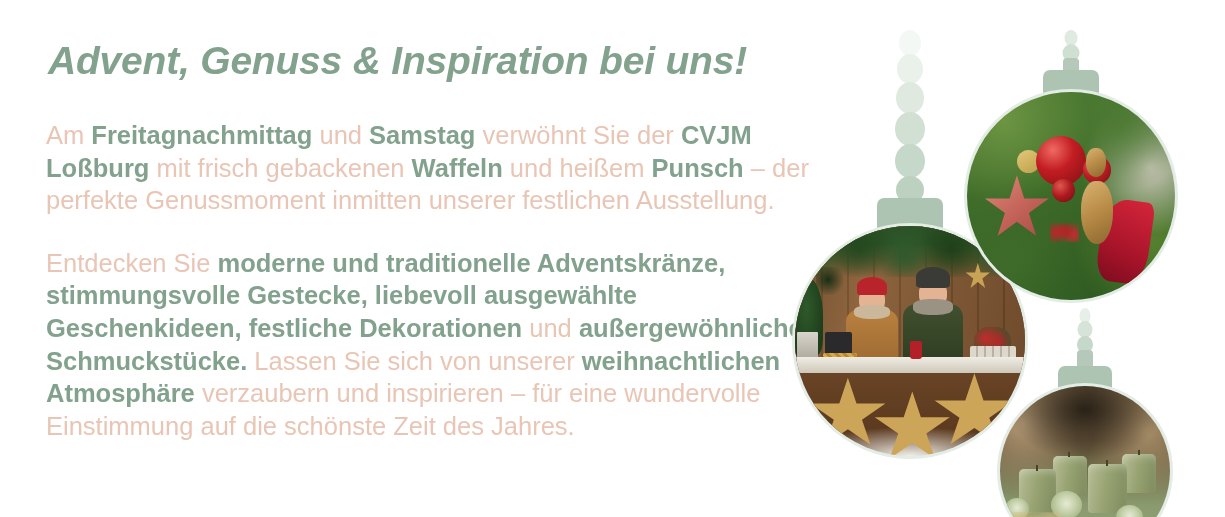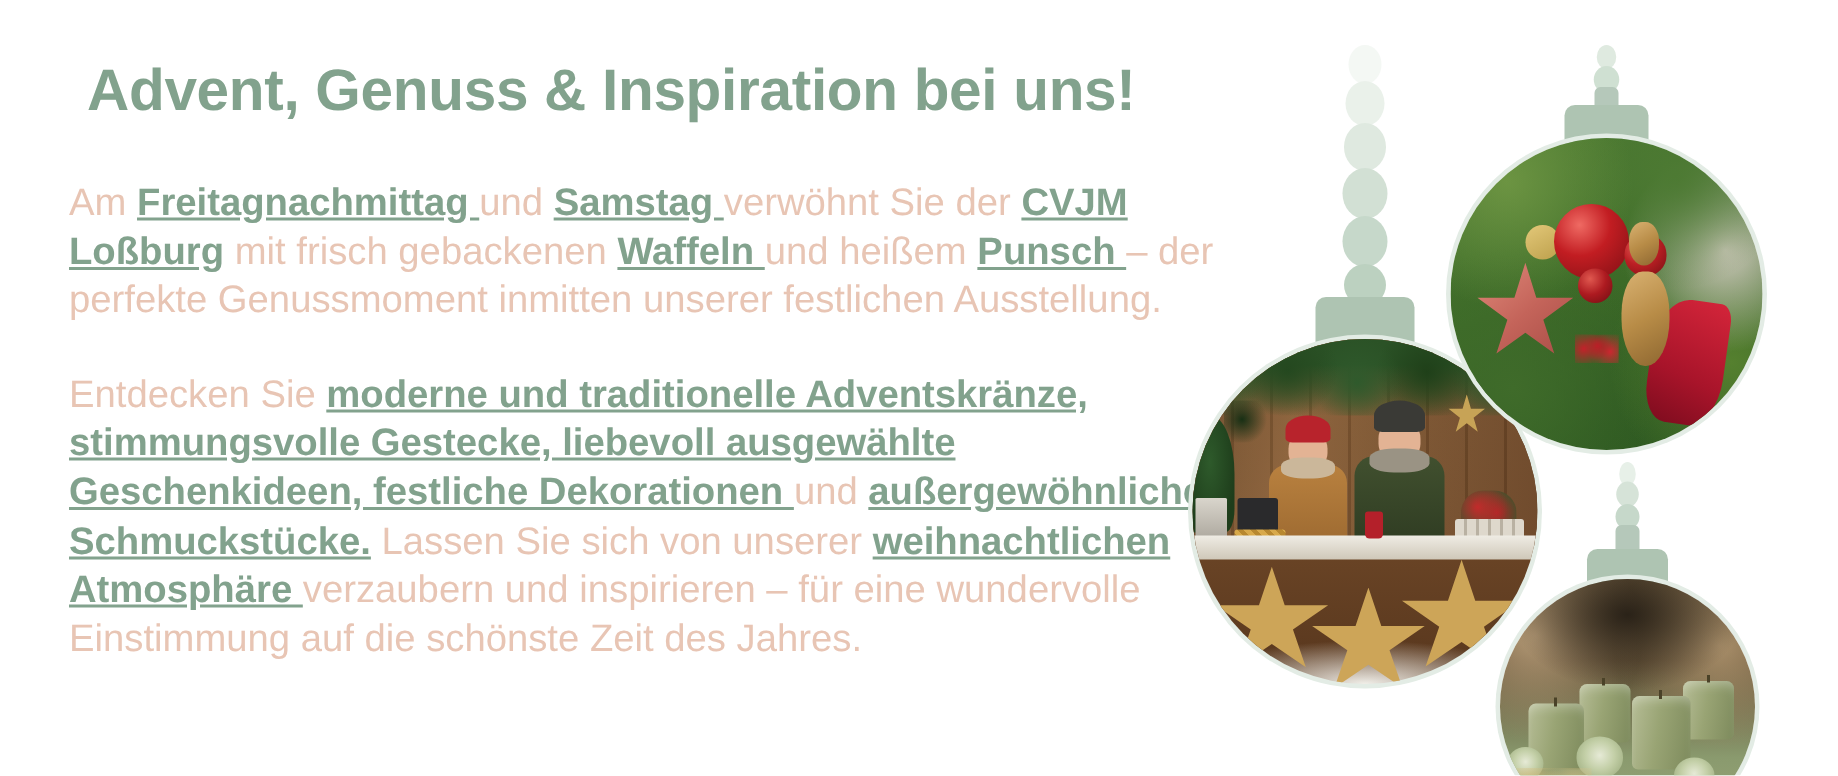--- a/index.html
+++ b/index.html
@@ -25,31 +25,32 @@
     position: absolute;
     left: 46px;
     top: 40px;
     width: 790px;
   }
   .headline {
     font-size: 39px;
     font-weight: 600;
     letter-spacing: -0.2px;
     line-height: 1.1;
-    margin: 0 0 36px 12px;
+    margin: 0 0 36px 2px;
     white-space: nowrap;
+    font-style: italic;
   }
   .para {
     font-size: 25.5px;
     line-height: 1.28;
     margin: 0 0 30px 0;
     font-weight: 400;
   }
   .para:last-child { margin-bottom: 0; }
-  .para .g { font-weight: 600; text-decoration: underline; }
+  .para .g { font-weight: 600; }
   .g { color: #82a28d; }
   .s { color: #e8c5b4; }
 
   
   .orn {
     position: absolute;
   }
   .orn .cap {
     position: absolute;
     left: 50%;

